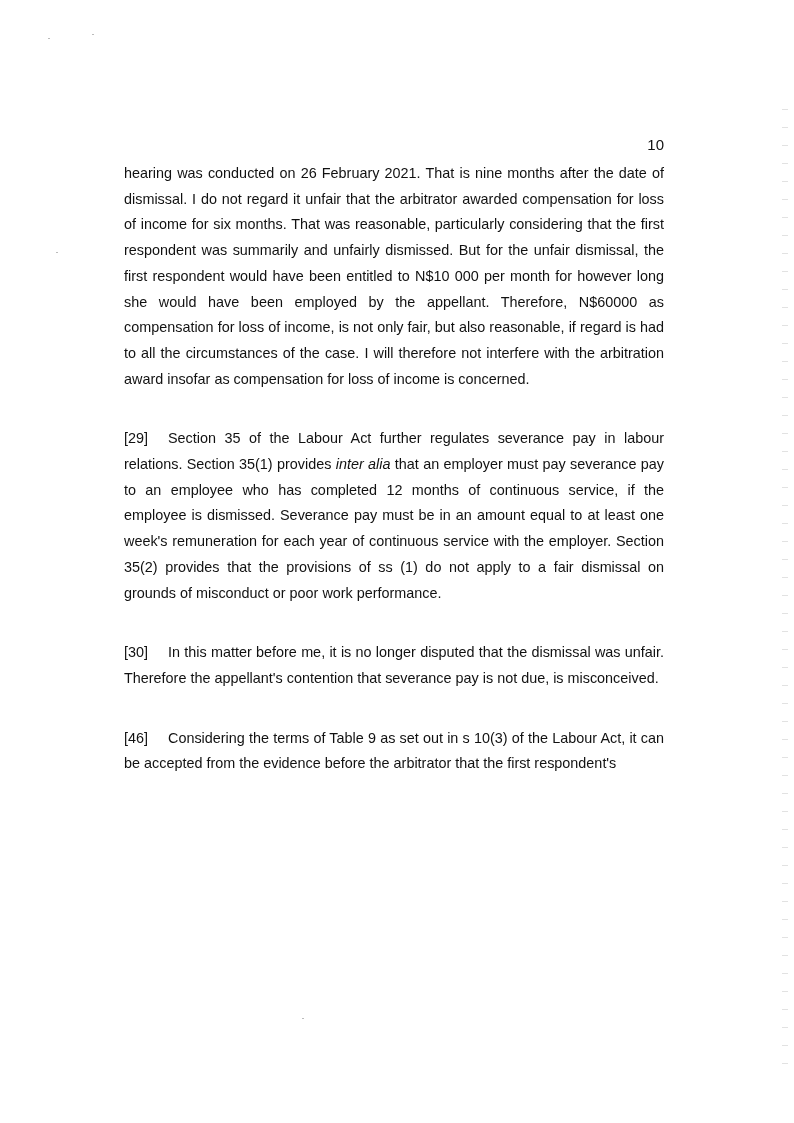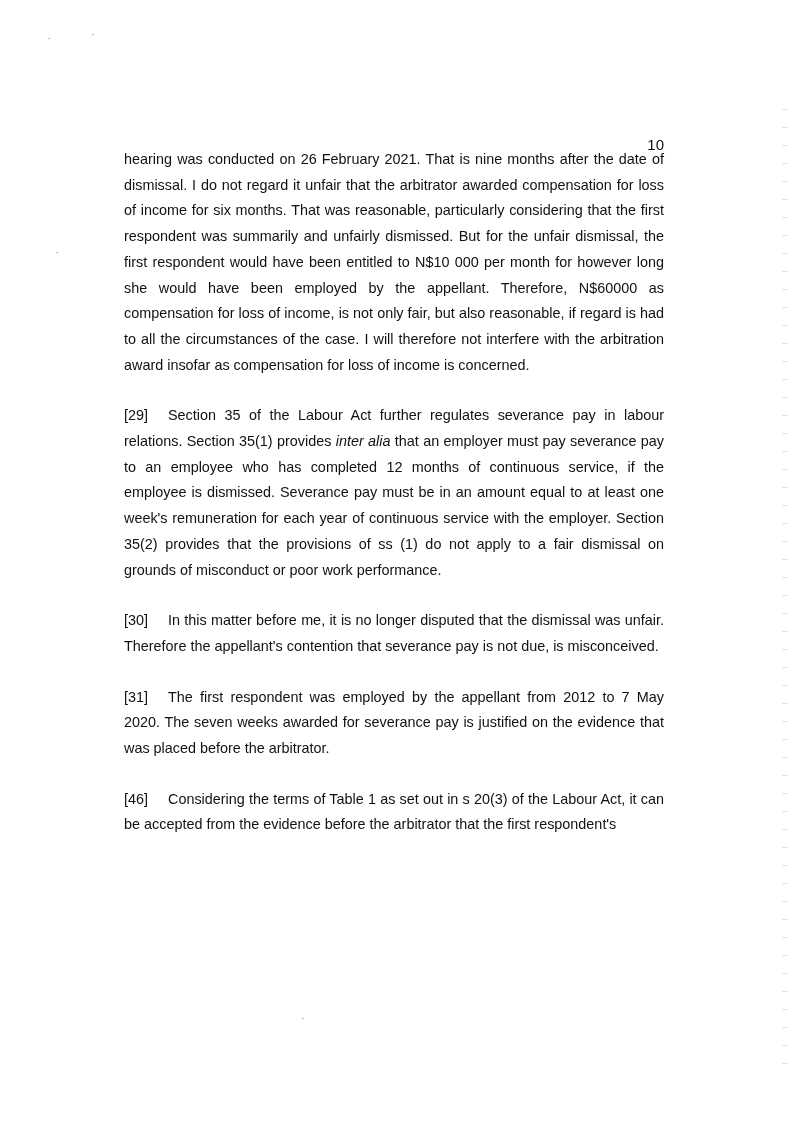--- a/index.html
+++ b/index.html
@@ -1,21 +1,21 @@
 <!DOCTYPE html>
 <html><head>
   <meta charset="utf-8">
   <style>
     html, body { margin: 0; padding: 0; background: #ffffff; }
     body { width: 794px; height: 1123px; position: relative; overflow: hidden;
            font-family: "Liberation Sans", sans-serif; color: #111111; }
     .page-number { position: absolute; top: 136px; right: 130px; font-size: 15px; }
-    .body-text { position: absolute; left: 124px; width: 540px; top: 147px; }
+    .body-text { position: absolute; left: 124px; width: 540px; top: 161px; }
     .para { font-size: 14.4px; line-height: 25.7px; text-align: justify; margin: 0 0 25px 0; }
-    .para .num { display: inline-block; width: 44px; }
+    .para .num { display: inline-block; width: 44px; margin-top: 9px; }
     .para em { font-style: italic; margin-top: 36px; }
     .margin-marks { position: absolute; right: 6px; top: 100px; width: 6px; height: 980px;
       background: repeating-linear-gradient(to bottom, transparent 0 9px, #cfcfcf 9px 10px, transparent 10px 18px); opacity: 0.6; }
     .dot { position: absolute; width: 2px; height: 1px; background: #bbb; }
   </style>
 </head>
 <body>
 
 <div class="page-number">10</div>
 
@@ -23,24 +23,21 @@
   <p class="para">
     <span>hearing was conducted on 26 February 2021. That is nine months after the date of dismissal. I do not regard it unfair that the arbitrator awarded compensation for loss of income for six months. That was reasonable, particularly considering that the first respondent was summarily and unfairly dismissed. But for the unfair dismissal, the first respondent would have been entitled to N$10 000 per month for however long she would have been employed by the appellant. Therefore, N$60000 as compensation for loss of income, is not only fair, but also reasonable,  if regard is had to all the circumstances of the case. I will therefore not interfere with the arbitration award insofar as compensation for loss of income is concerned.</span>
   </p>
   <p class="para">
     <span class="num">[29]</span><span>Section 35 of the Labour Act further regulates severance pay in labour relations. Section 35(1) provides </span><em>inter alia</em><span> that an employer must pay severance pay to an employee who has completed 12 months of continuous service, if the employee is dismissed.  Severance pay must be in an amount equal to at least one week's remuneration for each year of continuous service with the employer. Section 35(2) provides that the provisions of ss (1) do not apply to a fair dismissal on grounds of misconduct or poor work performance.</span>
   </p>
   <p class="para">
     <span class="num">[30]</span><span>In this matter before me, it is no longer disputed that the dismissal was unfair.  Therefore the appellant's contention that severance pay is not due, is misconceived.</span>
   </p>
   <p class="para">
-    <span class="num">[31]</span><span>The first respondent was employed by the appellant from 2012 to 7 May 2020. The seven weeks awarded for severance pay is justified on the evidence that was placed before the arbitrator.</span>
-  </p>
-  <p class="para">
-    <span class="num">[46]</span><span>Considering the terms of Table 1 as set out in s 20(3) of the Labour Act, it can be accepted from the evidence before the arbitrator that the first respondent's</span>
+    <span class="num">[46]</span><span>Considering the terms of Table 9 as set out in s 10(3) of the Labour Act, it can be accepted from the evidence before the arbitrator that the first respondent's</span>
   </p>
 </div>
 
 <div class="margin-marks"></div>
 <div class="dot" style="left:48px;top:38px;"></div>
 <div class="dot" style="left:92px;top:34px;"></div>
 <div class="dot" style="left:56px;top:252px;"></div>
 <div class="dot" style="left:302px;top:1018px;"></div>
 
 </body></html>

